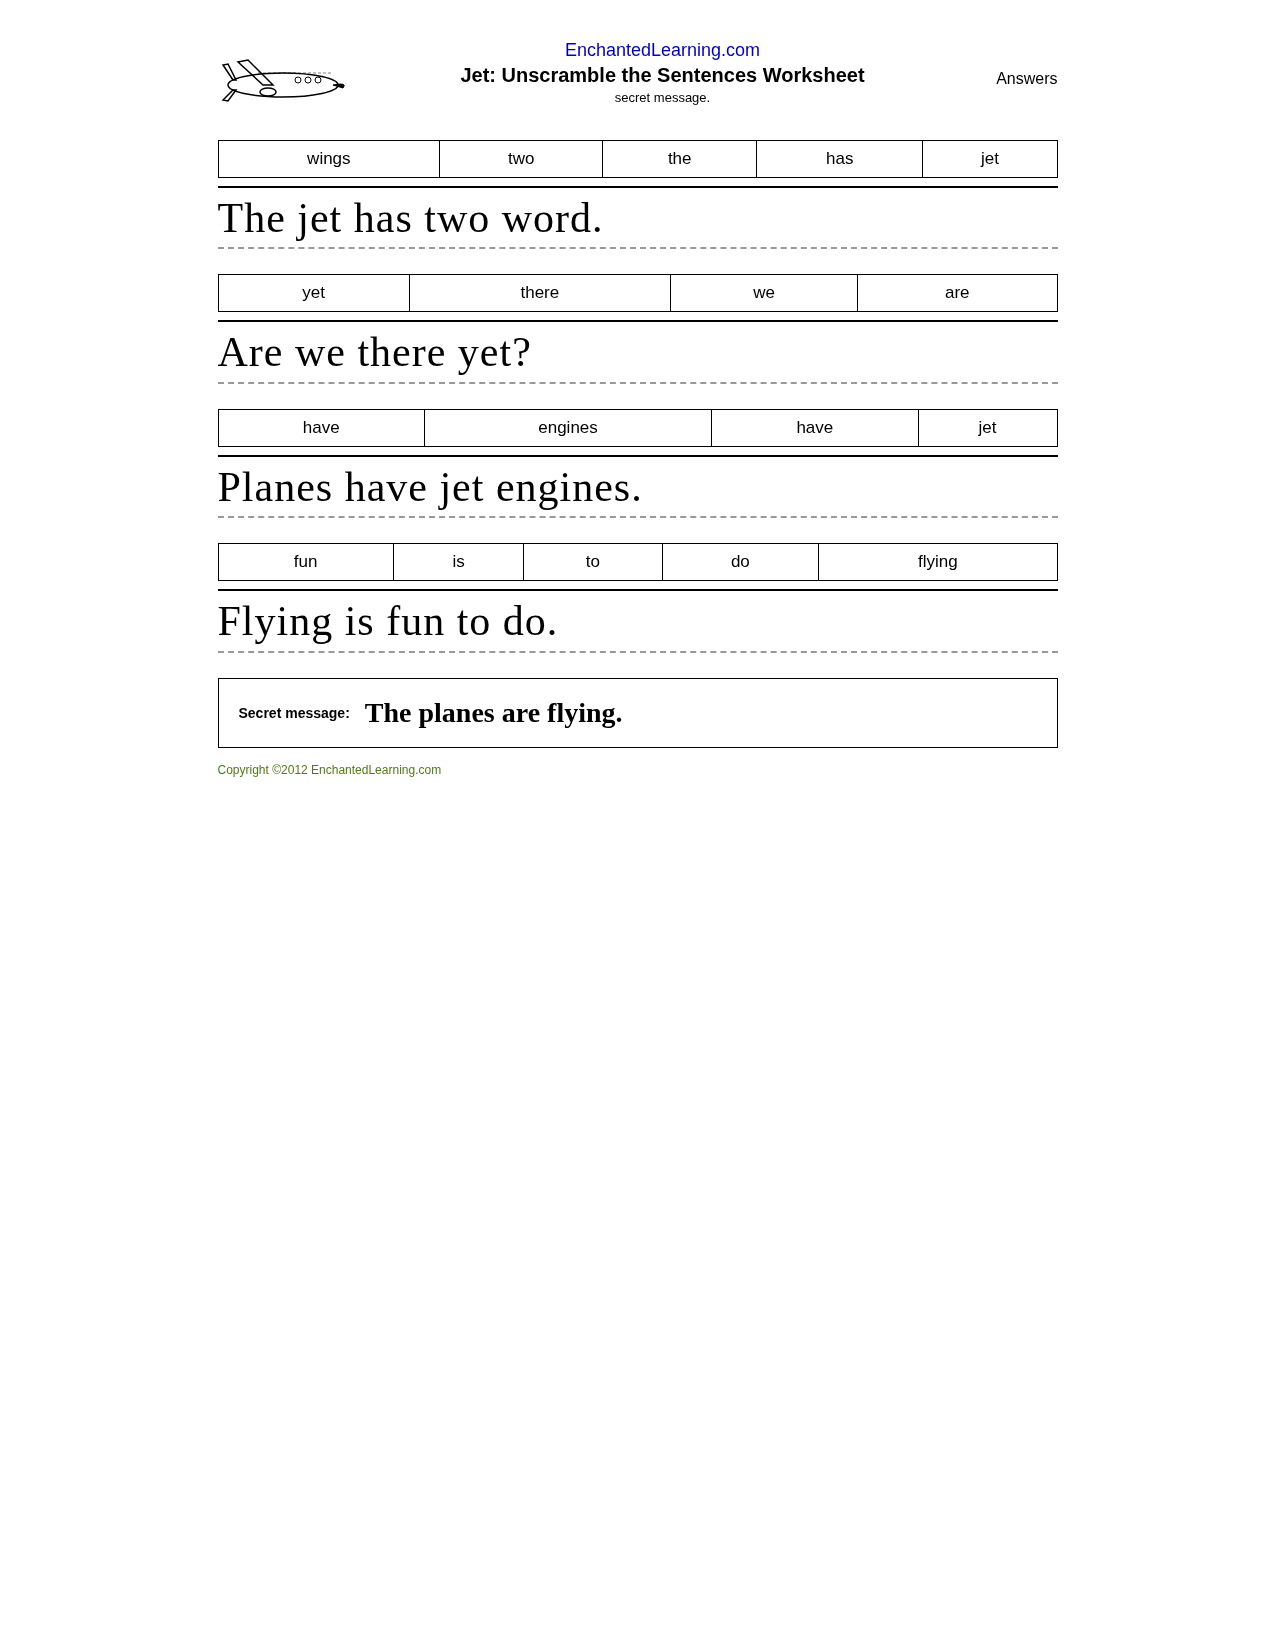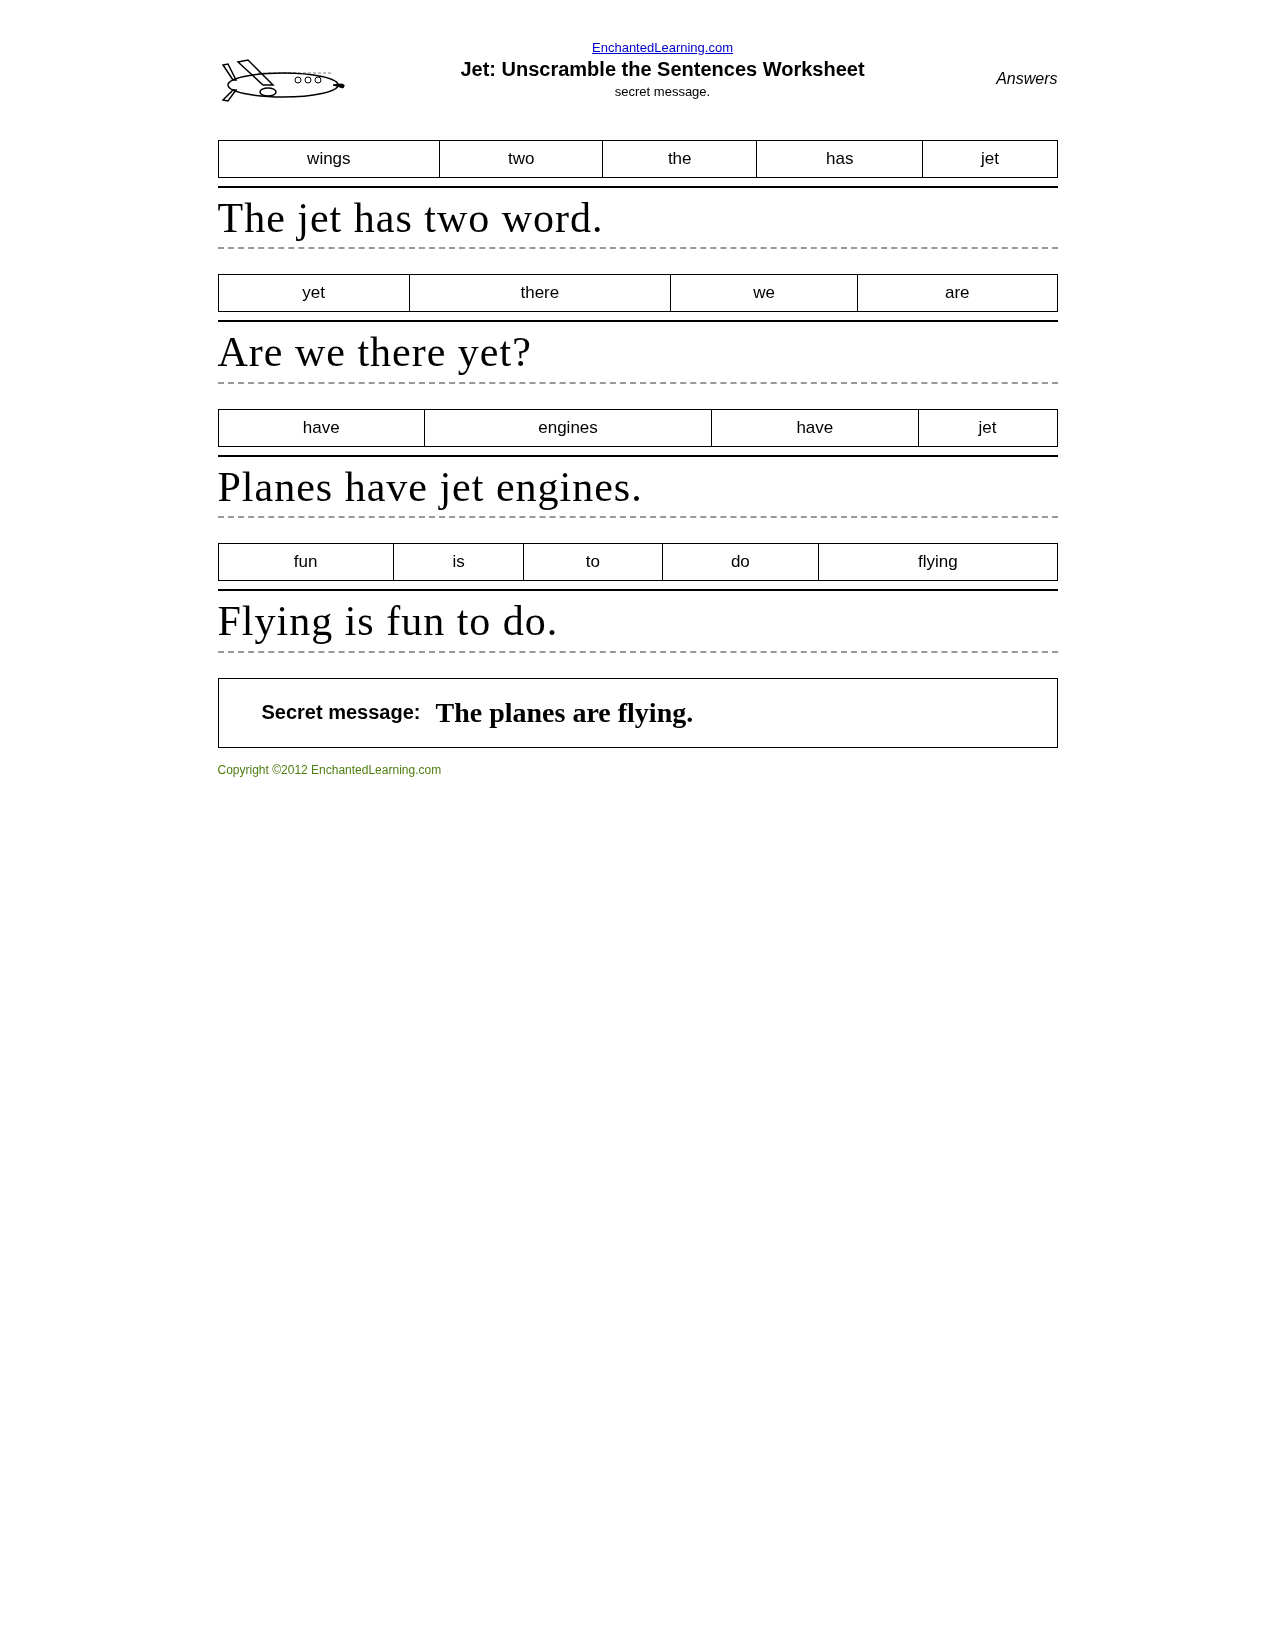--- a/index.html
+++ b/index.html
@@ -31,40 +31,38 @@
     }
 
     .header-text {
       flex: 1;
       text-align: center;
       padding: 0 10px;
     }
 
     .header-text .site-link {
       color: #0000cc;
-      text-decoration: underline;
-      font-size: 13px;
+      font-size: 18px;
     }
 
     .header-text .title {
       font-size: 20px;
       font-weight: bold;
       margin: 3px 0;
     }
 
     .header-text .subtitle {
       font-size: 13px;
     }
 
     .header-answers {
       width: 80px;
       text-align: right;
       font-size: 16px;
       padding-top: 30px;
-      font-style: italic;
     }
 
     
     .word-table {
       width: 100%;
       border-collapse: collapse;
       border: 1.5px solid #000;
       margin-bottom: 8px;
       margin-top: 16px;
     }
@@ -103,25 +101,24 @@
     .secret-box {
       border: 1.5px solid #000;
       padding: 18px 20px;
       display: flex;
       align-items: center;
       margin-top: 10px;
       margin-bottom: 15px;
     }
 
     .secret-label {
-      font-size: 20px;
+      font-size: 14px;
       font-weight: bold;
       margin-right: 15px;
       white-space: nowrap;
-      margin-left: 23px;
     }
 
     .secret-message {
       font-family: 'Comic Sans MS', 'Chalkboard SE', cursive;
       font-size: 28px;
       font-weight: bold;
     }
 
     
     .footer {

